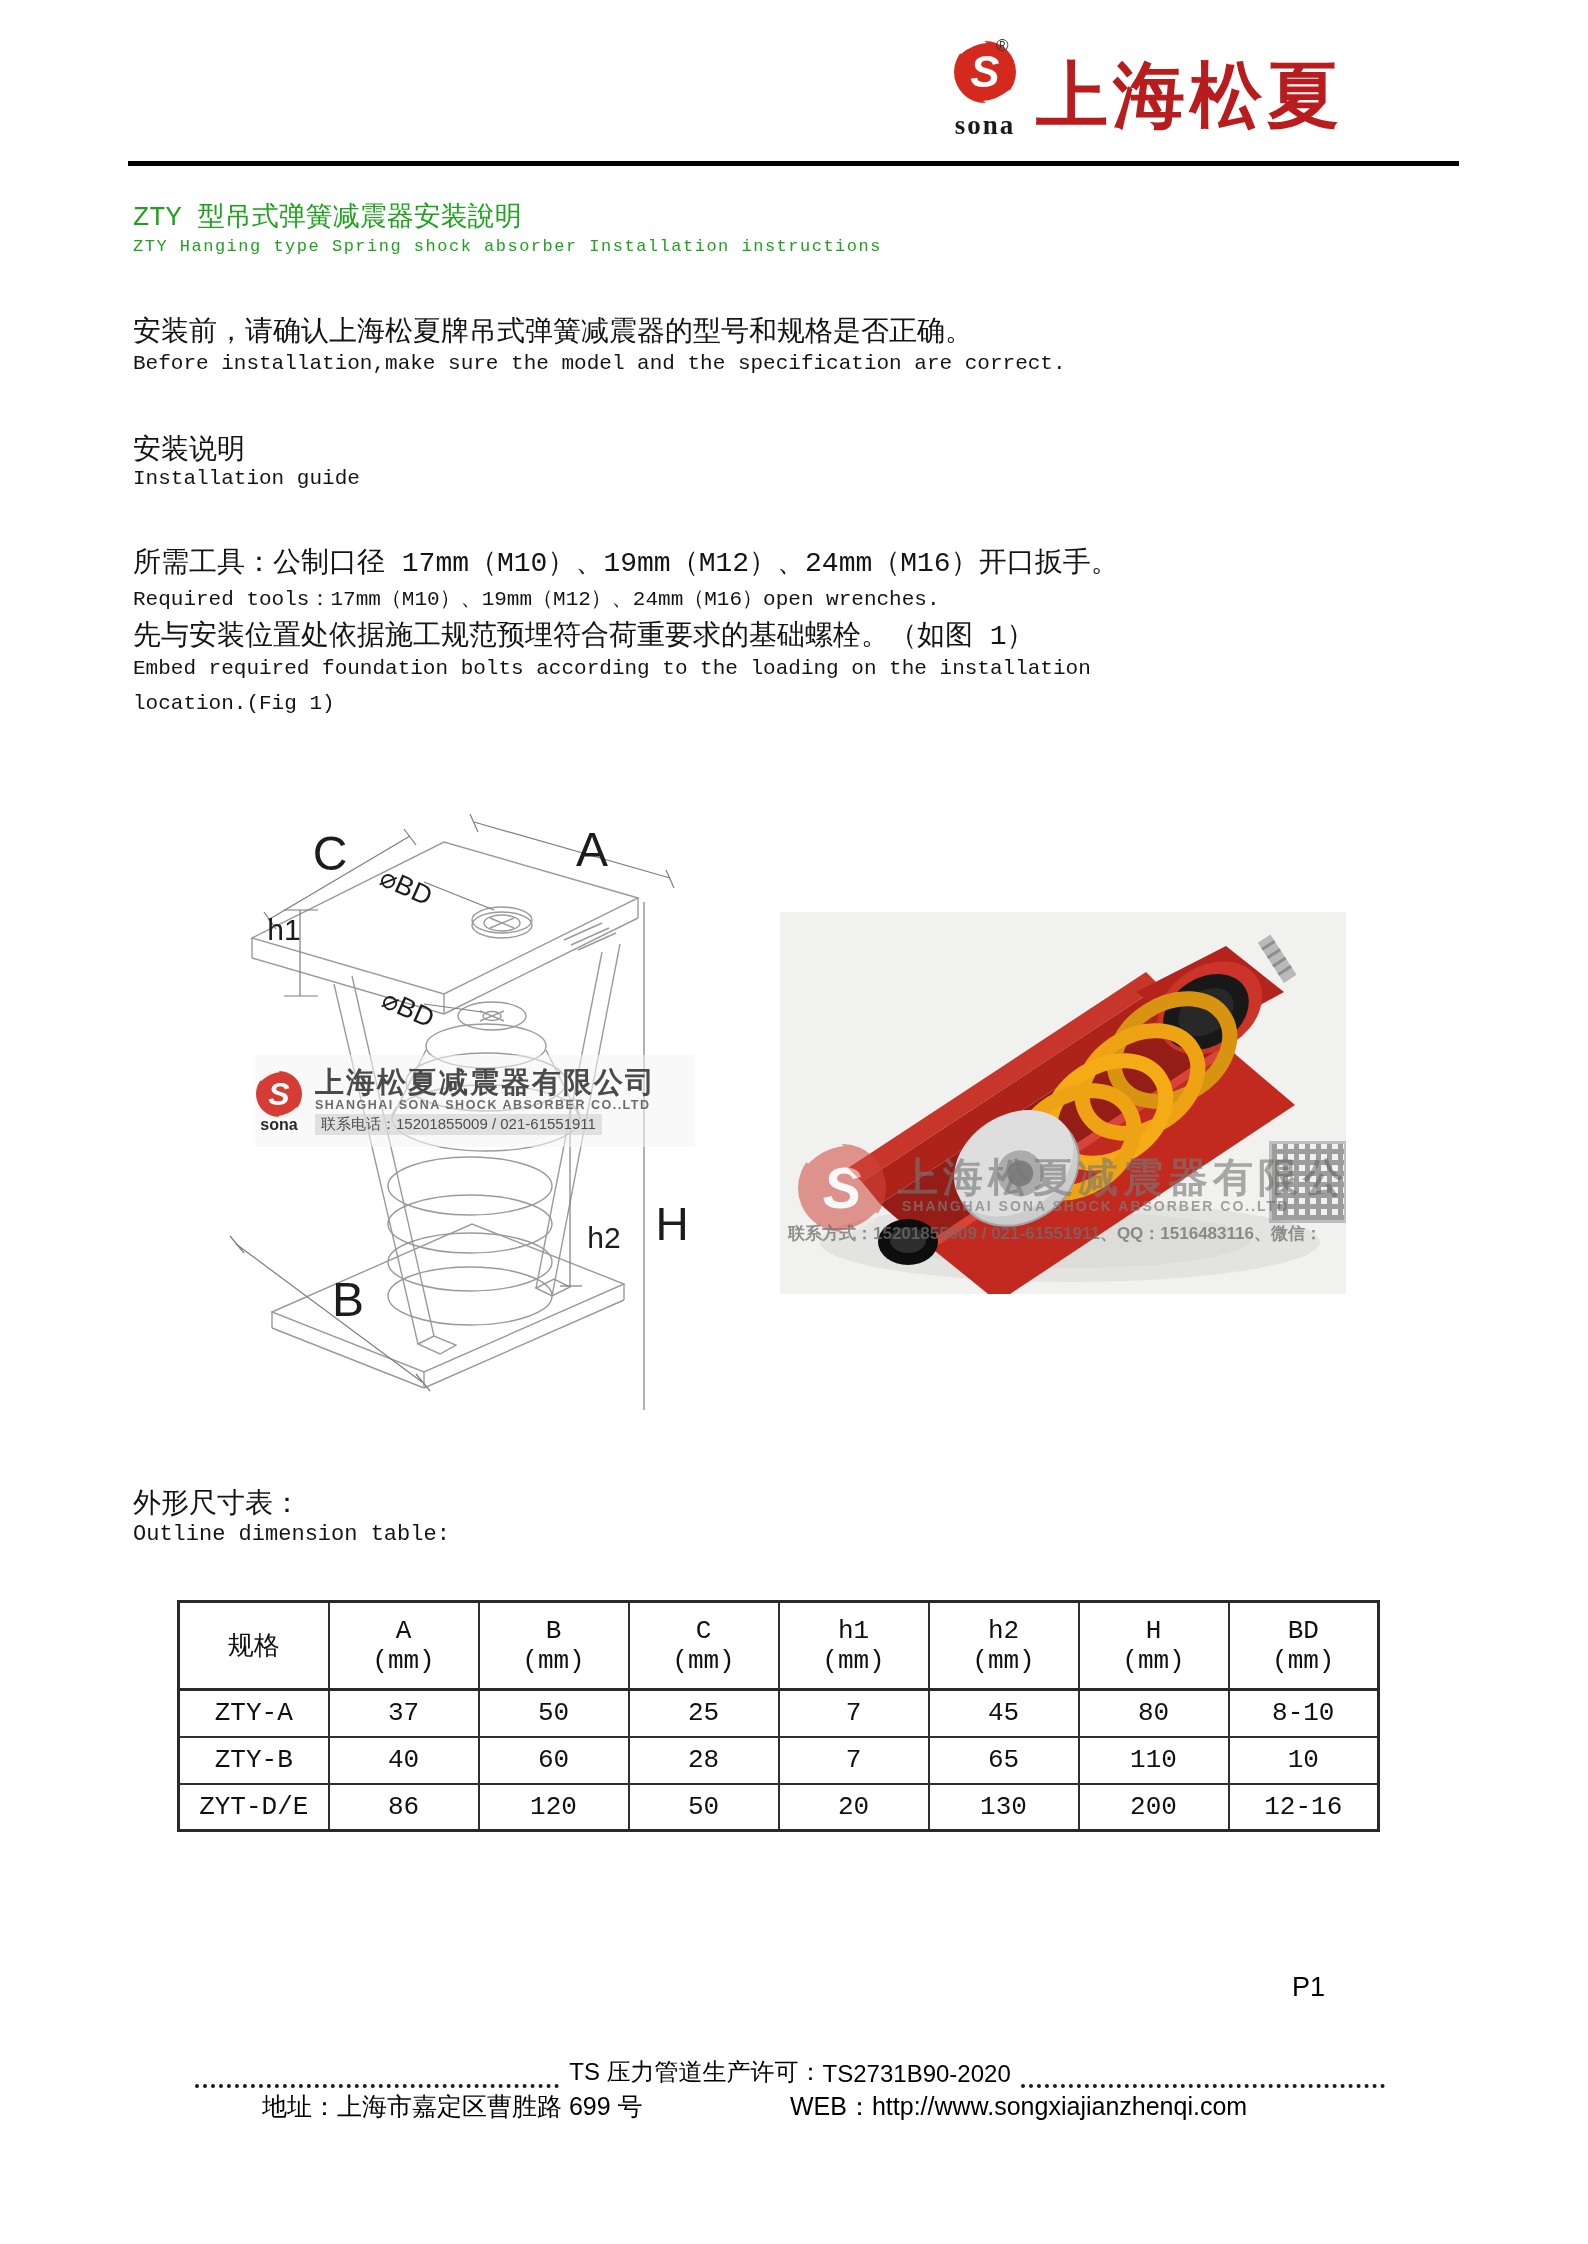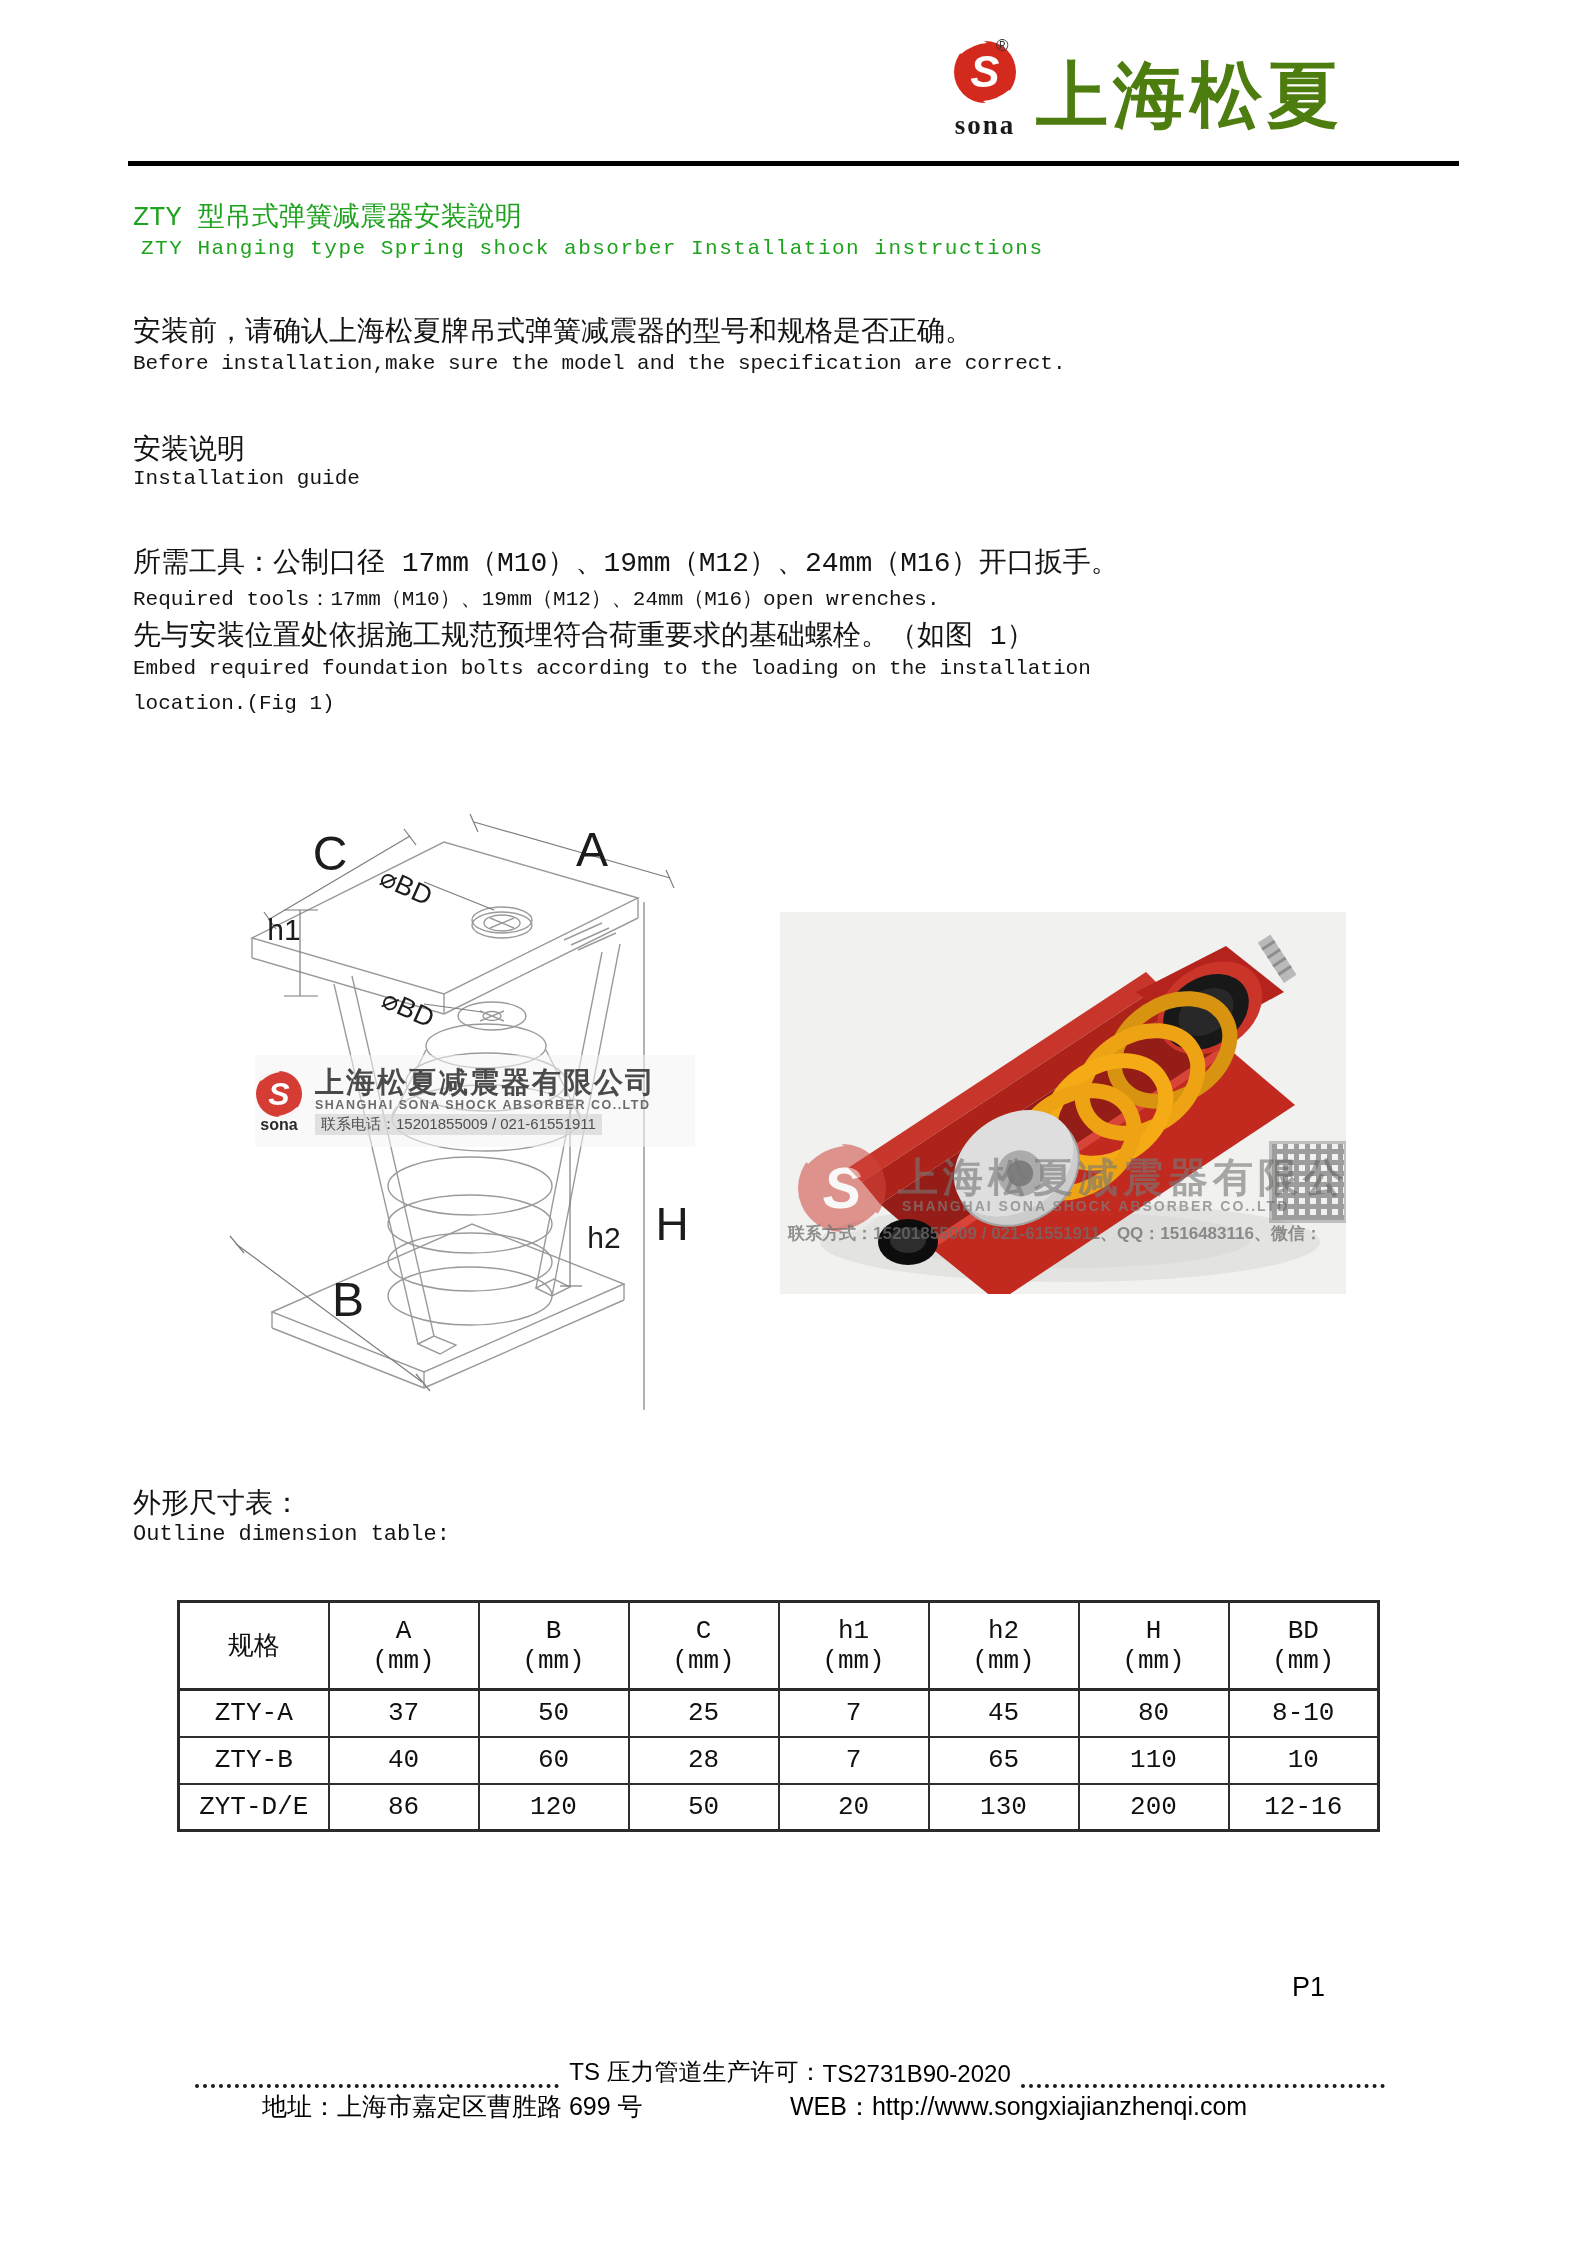--- a/index.html
+++ b/index.html
@@ -5,34 +5,34 @@
   * { margin:0; padding:0; box-sizing:border-box; }
   html,body { background:#ffffff; }
   body {
     width:1588px; height:2244px; position:relative; overflow:hidden;
     font-family:"Liberation Mono","DejaVu Sans Mono",monospace; color:#111;
   }
   .abs { position:absolute; }
 
   
   .brand-name { font-family:"Liberation Sans","DejaVu Sans",sans-serif;
-    font-size:72px; font-weight:700; letter-spacing:5px; color:#4d7c0f; }
+    font-size:72px; font-weight:700; letter-spacing:5px; color:#b91c1c; }
   .logo-wrap { width:110px; text-align:center; }
   .sona-text { font-family:"Liberation Serif","DejaVu Serif",serif;
     font-weight:700; font-size:27px; letter-spacing:2px; color:#1a1a1a; margin-top:1px; }
   .reg-mark { position:absolute; left:66px; top:-4px; font-size:17px;
     font-family:"Liberation Sans",sans-serif; color:#333; }
   .header-rule { left:128px; top:161px; width:1331px; height:5px; background:#000; }
 
   
   .zh { font-size:28px; color:#141414;text-align:center; }
   .en { font-size:21px; color:#141414; }
   .green { color:#1fa31f; }
   .title-zh { font-size:27px; }
-  .title-en { font-size:21px; letter-spacing:1.5px;margin-left:8px; }
+  .title-en { font-size:17px; letter-spacing:1.5px; }
 
   
   .fig-drawing { left:172px; top:788px; width:572px; height:640px; background:#fff; }
   .fig-photo   { left:780px; top:912px; width:566px; height:382px;
     background:#f1f1f0; overflow:hidden; }
   .wm-bar { position:absolute; left:83px; top:267px; width:440px; height:92px;
     background:rgba(244,244,244,0.55); display:flex; align-items:center; gap:12px; }
   .wm-col { display:flex; flex-direction:column; }
   .wm-zh { font-family:"Liberation Sans",sans-serif; font-weight:700; font-size:29px;
     letter-spacing:2px; color:#4a4a4a; line-height:1.05; }

